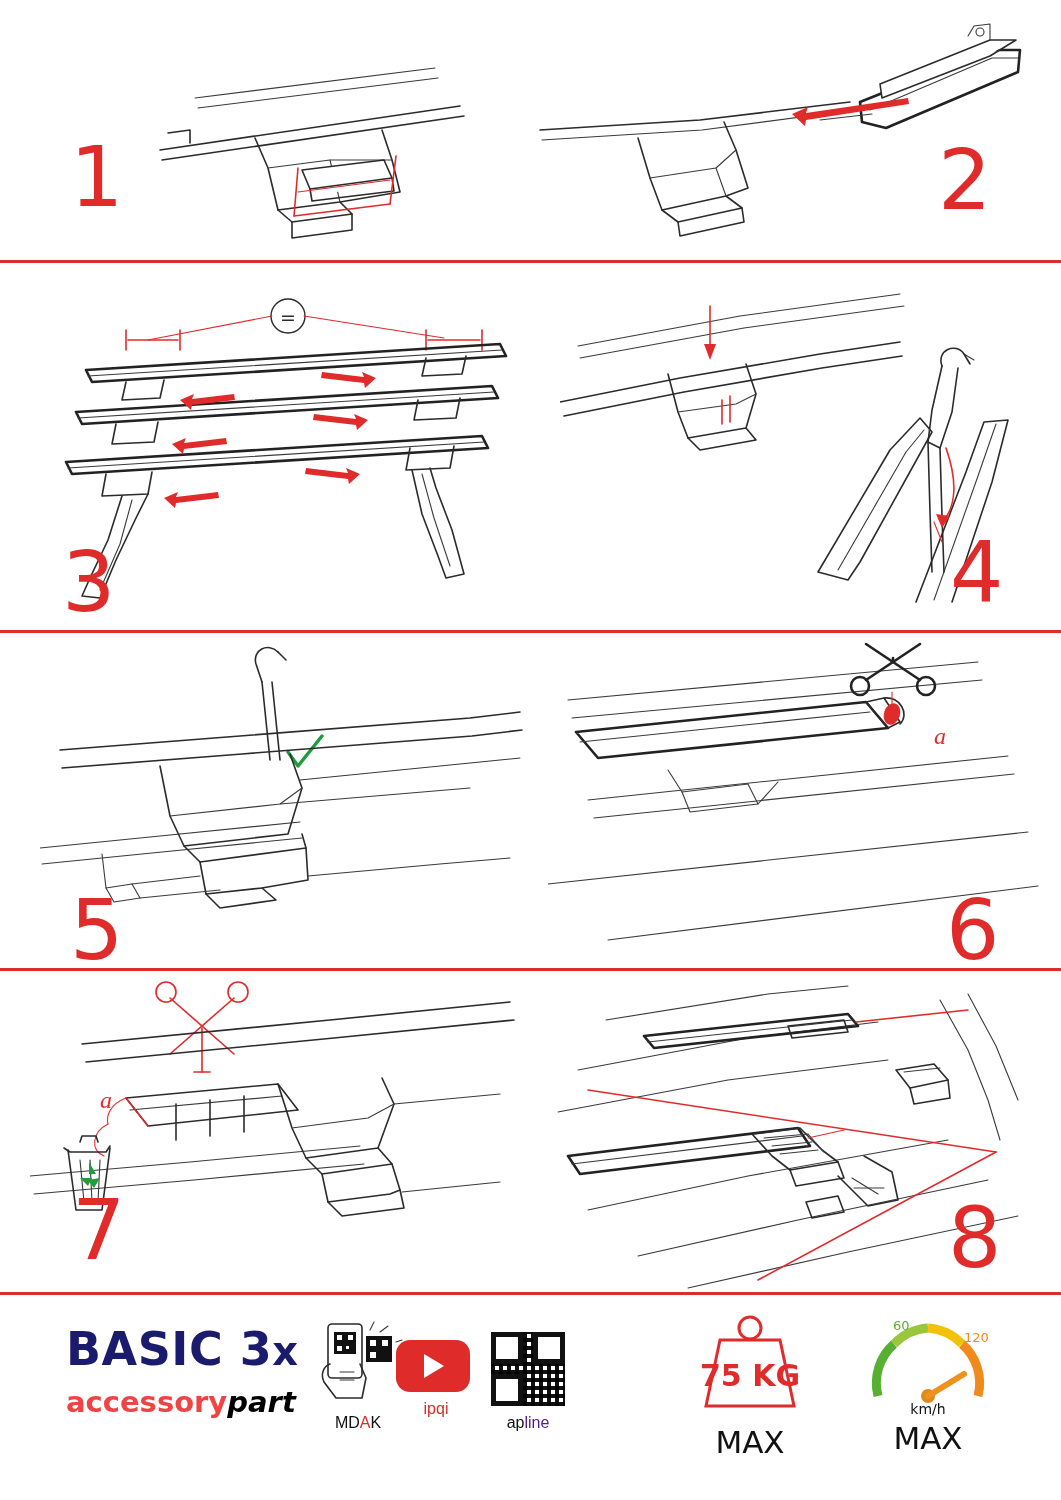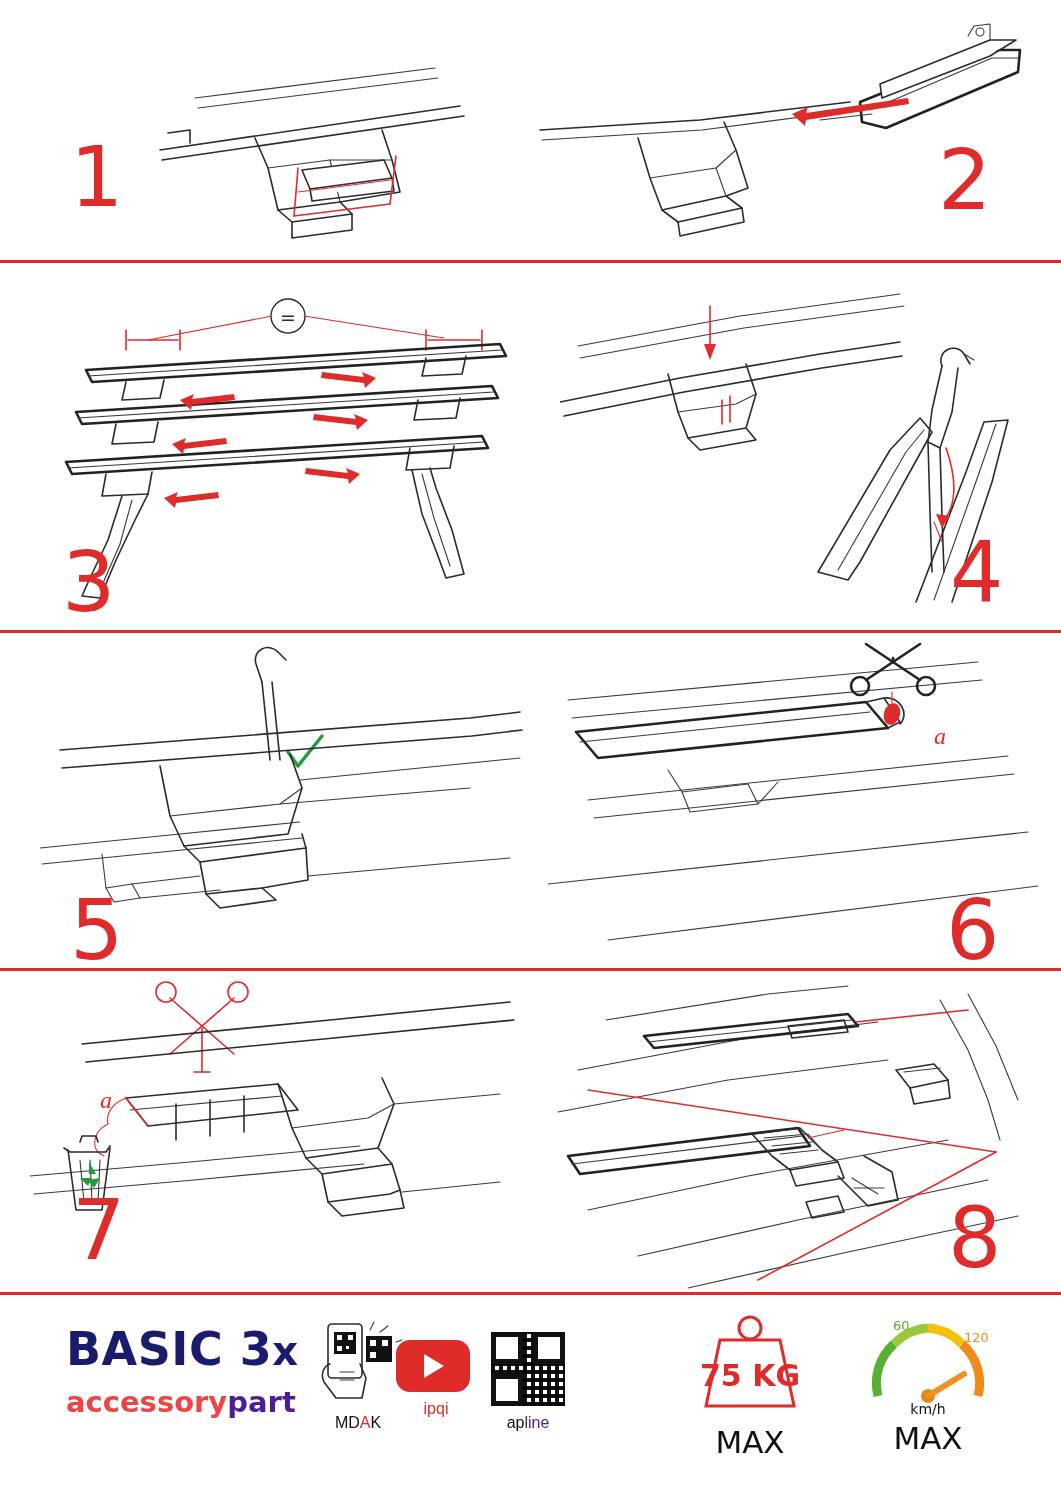--- a/index.html
+++ b/index.html
@@ -93,21 +93,21 @@
     font-size: 40px;
   }
   .brand-sub {
     margin-top: 16px;
     font-family: "DejaVu Sans", sans-serif;
     font-weight: bold;
     font-size: 29px;
     line-height: 1;
   }
   .brand-sub .a { color: #ef4444; }
-  .brand-sub .b { color: #4c1d95; }
+  .brand-sub .b { color: #000000; font-style: italic; }
 
   .logo-item {
     position: absolute;
     text-align: center;
   }
   .logo-cap {
     font-family: Liberation Sans, sans-serif;
     font-size: 16px;
     margin-top: 8px;
     white-space: nowrap;

